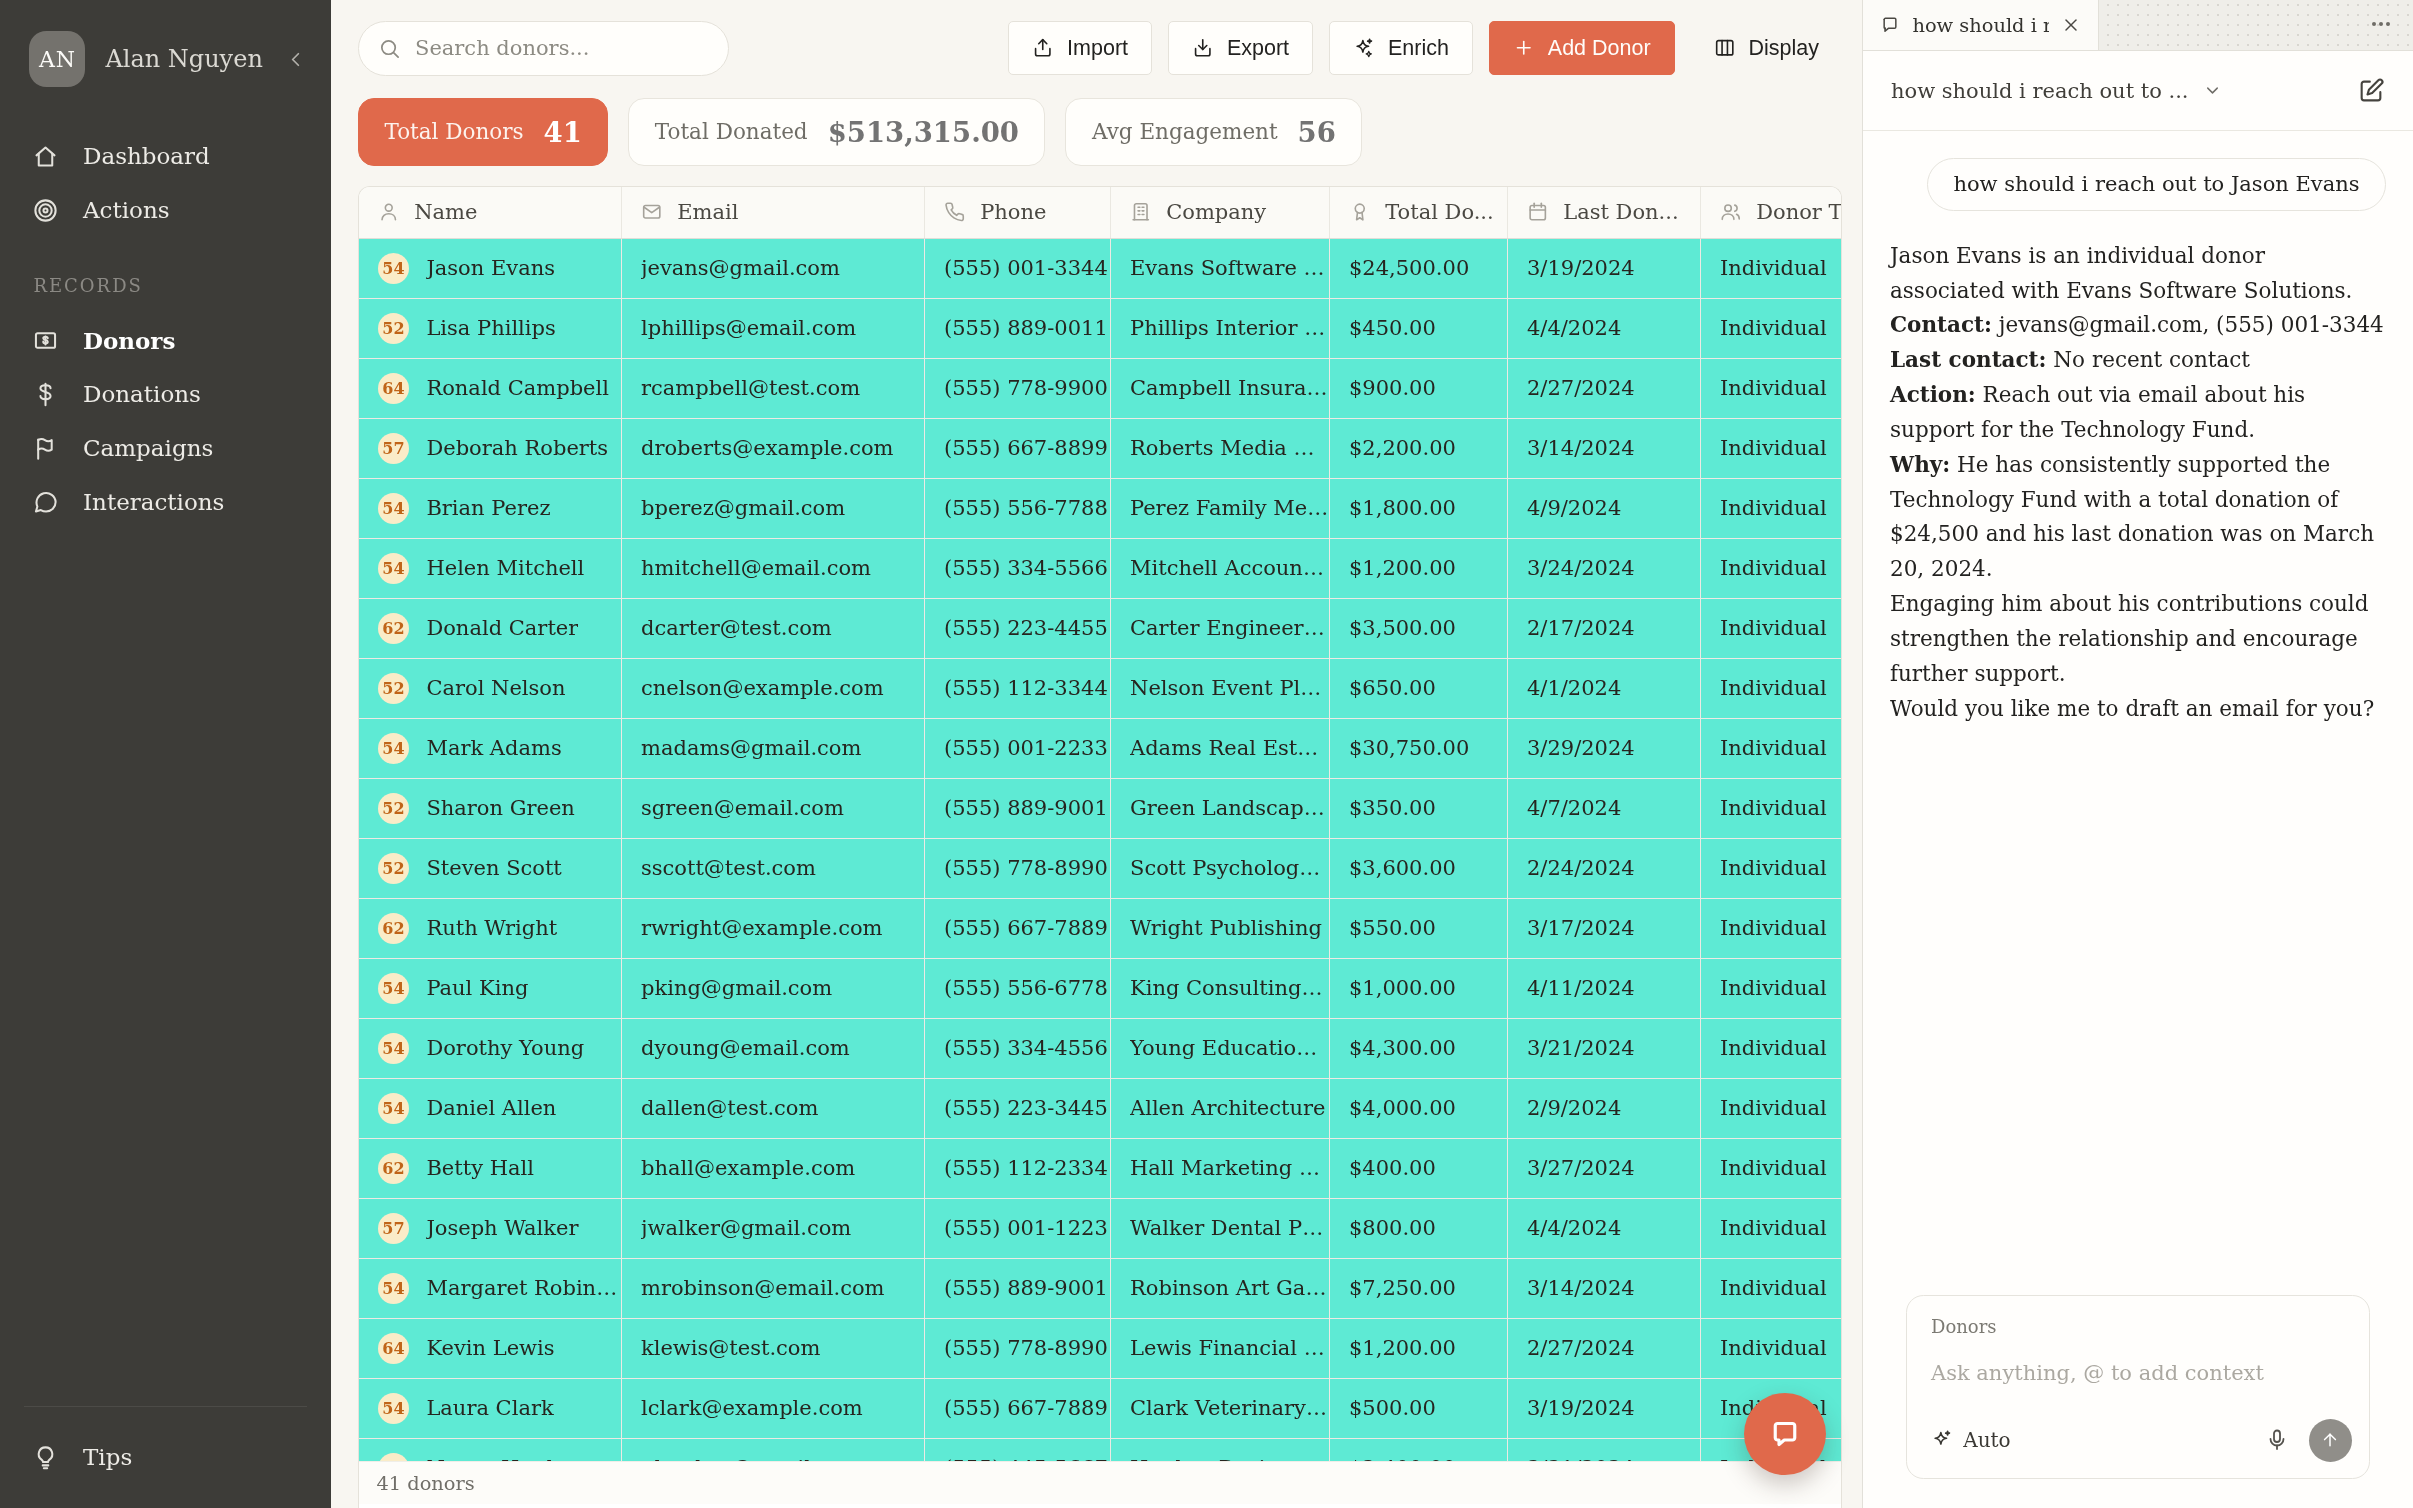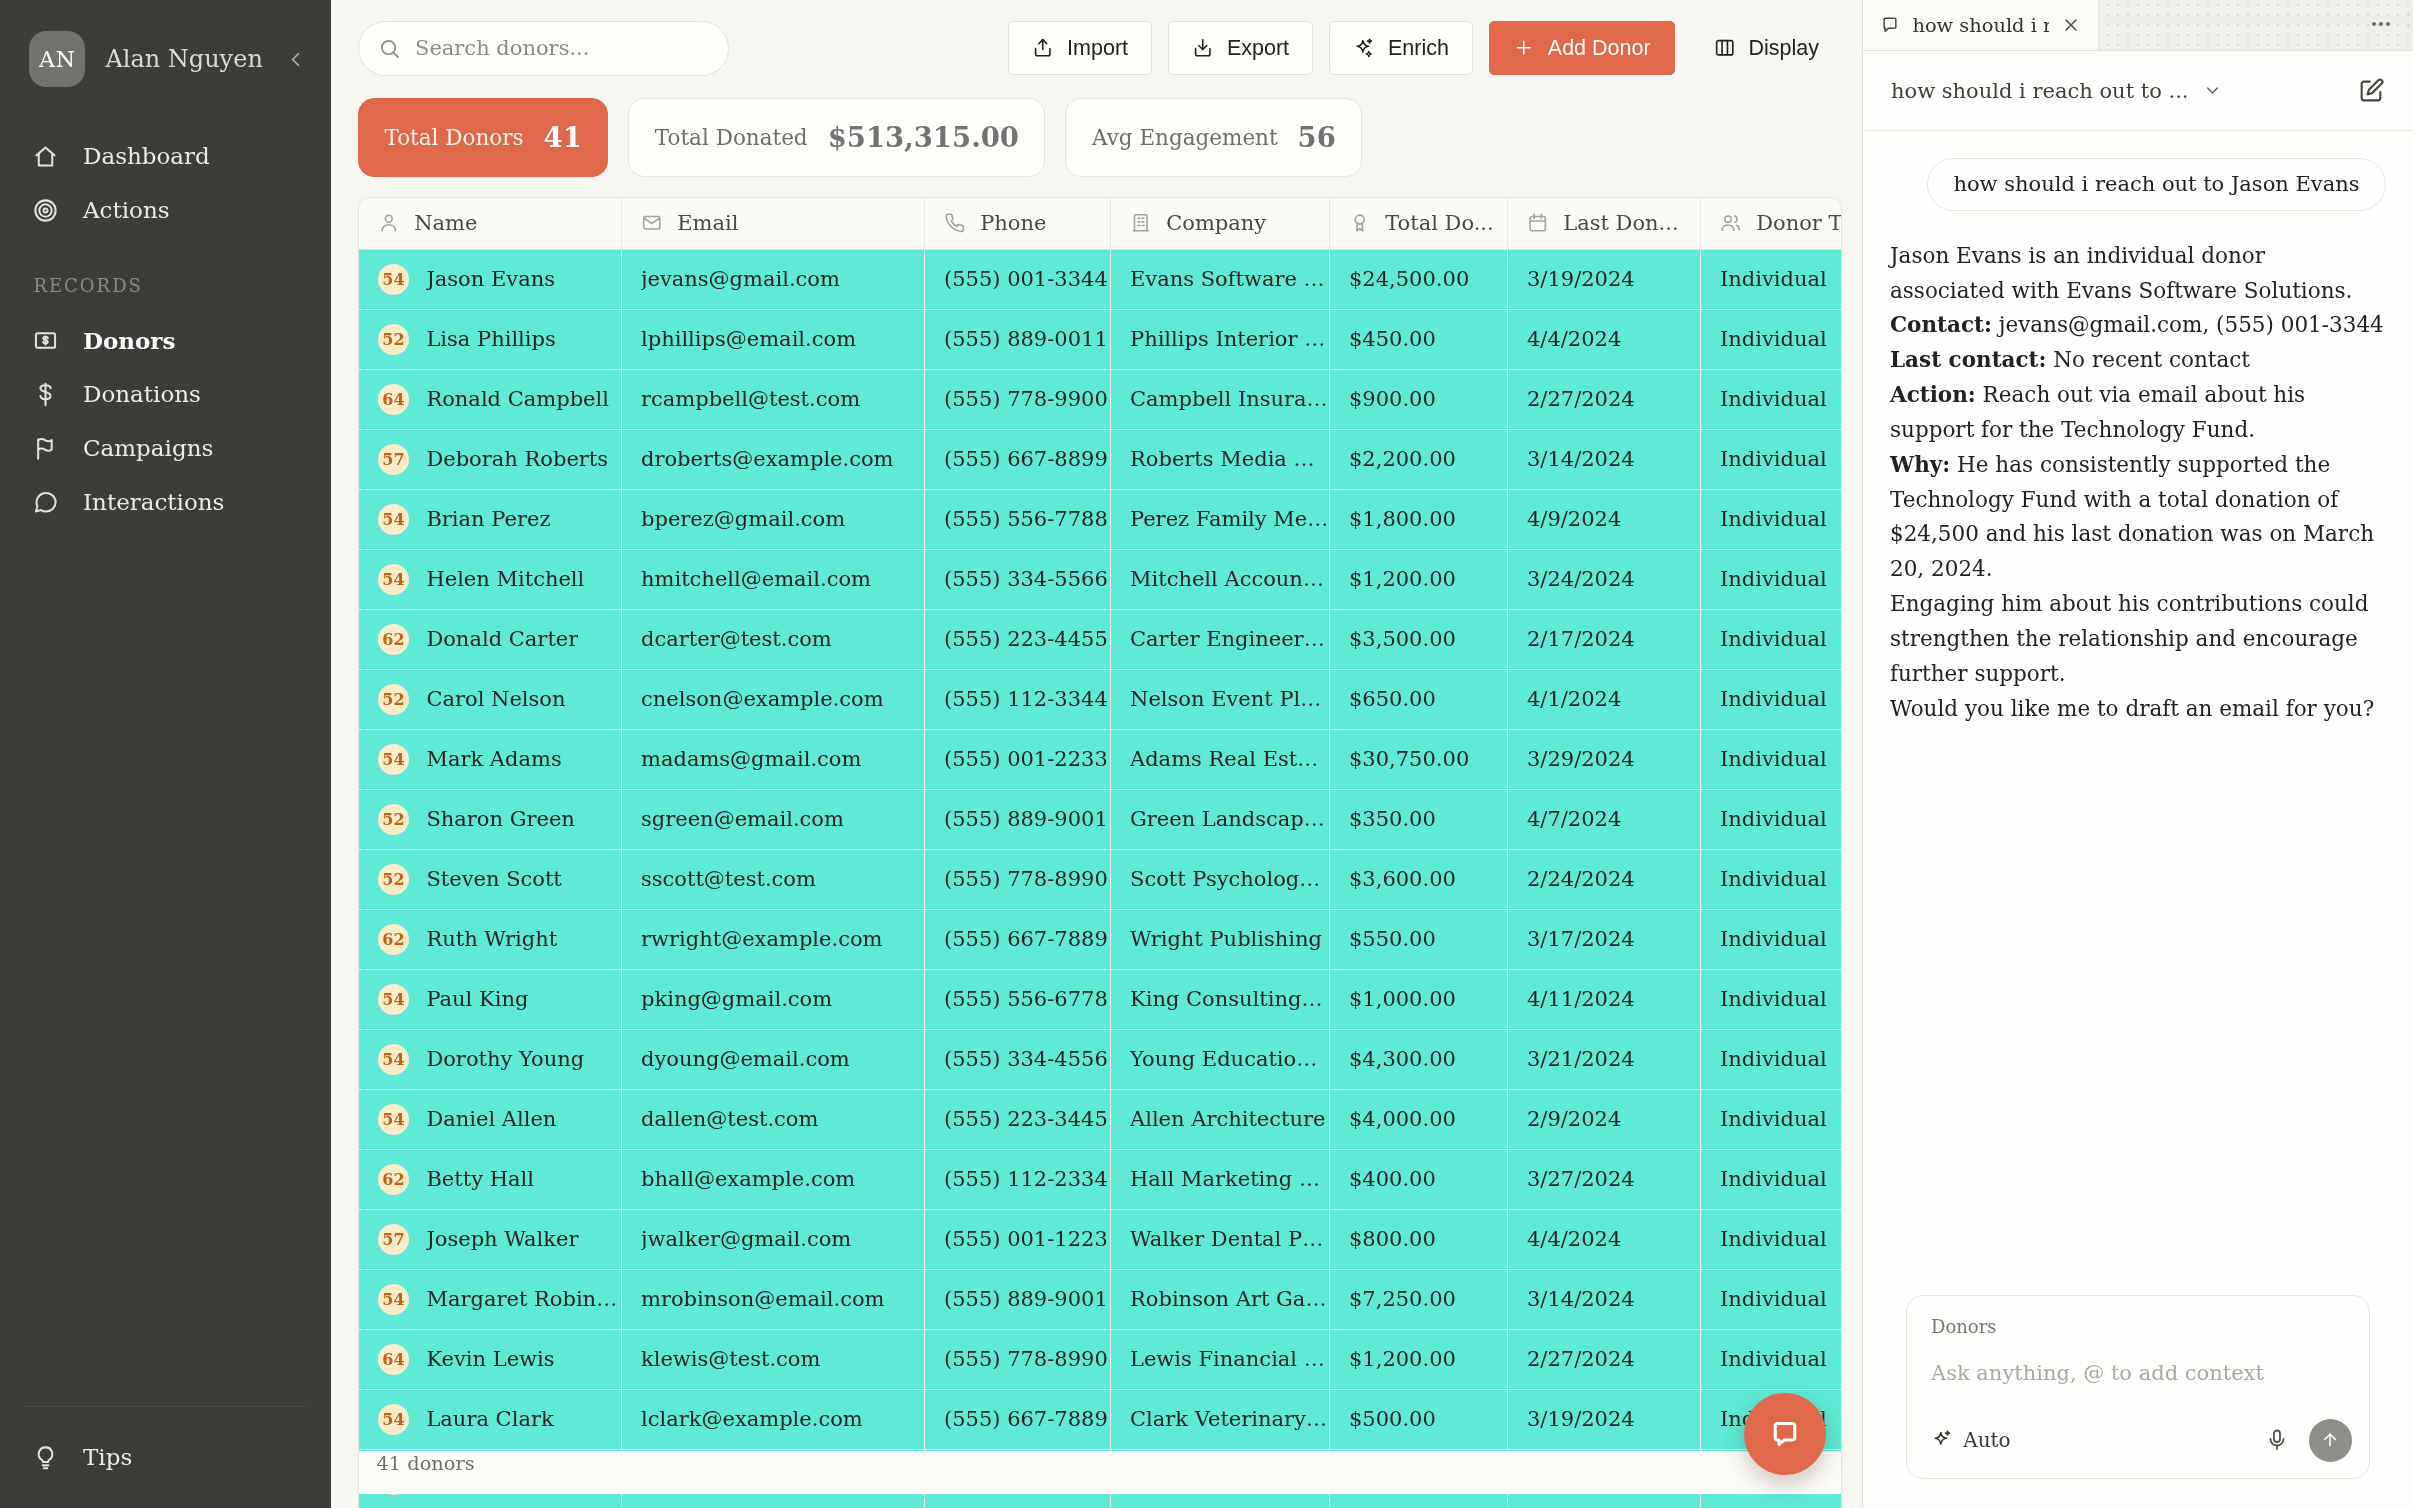--- a/index.html
+++ b/index.html
@@ -34,41 +34,41 @@
   .search-input { width: 100%; height: 100%; border-radius: 27.5px; border: 1.3px solid #e5e2da; background: #fffefb; padding: 0 20px 0 56px; font-size: 21px; color: #34332f; font-family: inherit; outline: none; }
   .search-input::placeholder { color: #8d8b83; }
   .toolbar-actions { margin-left: auto; display: flex; align-items: center; gap: 16px; }
   .btn { display: flex; align-items: center; gap: 13.4px; height: 54px; padding: 0 23px; border-radius: 5px; border: 1.3px solid #e5e2da; background: #fffefb; font-size: 21.5px; color: #232220; cursor: pointer; white-space: nowrap; }
   .btn .ic { width: 21.5px; height: 21.5px; color: #232220; }
   .btn.primary { background: #e0694b; border-color: #e0694b; color: #fffdfa; }
   .btn.primary .ic { color: #fffdfa; }
   .btn.ghost { border: none; background: transparent; text-align: right; }
 
   .stats { display: flex; align-items: center; gap: 20px; margin-top: 21.5px; flex: none; }
-  .chip { display: flex; align-items: center; gap: 20px; height: 79px; padding: 0 25.5px; border-radius: 16px; background: #fffefb; border: 1.3px solid #e8e5dd; }
+  .chip { display: flex; align-items: center; gap: 20px; height: 68px; padding: 0 25.5px; border-radius: 16px; background: #fffefb; border: 1.3px solid #e8e5dd; }
   .chip .chip-label { font-size: 21.5px; color: #6f6d66; white-space: nowrap; }
   .chip .chip-value { font-size: 27.5px; font-weight: bold; color: #737373; white-space: nowrap; }
   .chip.accent { background: #e0694b; border-color: #e0694b; }
   .chip.accent .chip-label { color: #fdf3ee; }
   .chip.accent .chip-value { color: #ffffff; }
 
   
   .table-card { margin-top: 20px; flex: 1; background: #ffffff; border: 1.3px solid #e5e2da; border-bottom: none; border-radius: 12px 12px 0 0; position: relative; overflow: hidden; }
   .tgrid { display: grid; grid-template-columns: 263px 303px 186px 219px 178px 193px 1fr; }
   .thead { height: 52px; background: #fbfaf6; border-bottom: 1.3px solid #e0ded7; }
   .th { display: flex; align-items: center; gap: 14.7px; padding-left: 19px; font-size: 21px; color: #4a4842; border-right: 1.3px solid #eae8e1; overflow: hidden; white-space: nowrap; }
   .th:last-child { border-right: none; }
   .th .ic { width: 21.5px; height: 21.5px; color: #a5a29a; }
   .tr { height: 60px; border-bottom: 1.3px solid #eceae4; background: #5eead4; }
   .td { display: flex; align-items: center; padding-left: 19px; font-size: 21px; color: #26251f; border-right: 1.3px solid #eceae4; overflow: hidden; white-space: nowrap; text-overflow: ellipsis; }
   .td:last-child { border-right: none; }
   .td.tname { gap: 17.4px; }
   .td .cell-text { overflow: hidden; white-space: nowrap; text-overflow: ellipsis; }
   .badge { width: 31px; height: 31px; border-radius: 50%; background: #faecc8; color: #c06418; font-size: 16px; font-weight: bold; display: flex; align-items: center; justify-content: center; flex: none; }
-  .table-footer { position: absolute; left: 0; right: 0; bottom: 14px; height: 43px; background: #fdfcf9; border-top: 1.3px solid #f0eee8; display: flex; padding-left: 17.4px; font-size: 19.4px; color: #716f69; }
+  .table-footer { position: absolute; left: 0; right: 0; bottom: 4px; height: 43px; background: #fdfcf9; border-top: 1.3px solid #f0eee8; display: flex; align-items: center; padding-left: 17.4px; font-size: 19.4px; color: #716f69; }
 
   
   .rpanel { width: 551px; flex: none; background: #fffefc; border-left: 1.3px solid #e2e0d9; display: flex; flex-direction: column; position: relative; }
   .tabbar { height: 51px; flex: none; display: flex; align-items: stretch; background: #efeee9; background-image: radial-gradient(circle, #d8d6d0 1.1px, transparent 1.2px); background-size: 10px 10px; border-bottom: 1.3px solid #e2e0d9; }
   .tab { display: flex; align-items: center; gap: 12px; width: 236px; padding: 0 17.4px; background: #fcfbf8; border-right: 1.3px solid #e2e0d9; cursor: pointer; }
   .tab .ic { width: 20px; height: 20px; color: #4a4843; }
   .tab-label { font-size: 19.4px; color: #33322e; white-space: nowrap; overflow: hidden; flex: 1; }
   .tab-close { width: 17.4px; height: 17.4px; color: #55534e; cursor: pointer; }
   .tab-more { margin-left: auto; align-self: center; padding-right: 20px; color: #6e6c66; cursor: pointer; }
   .tab-more .ic { width: 24px; height: 24px; }

